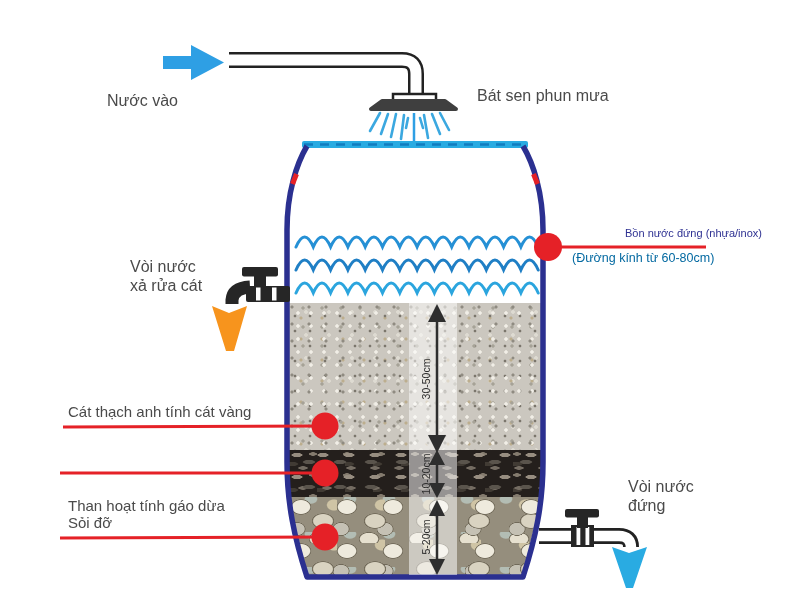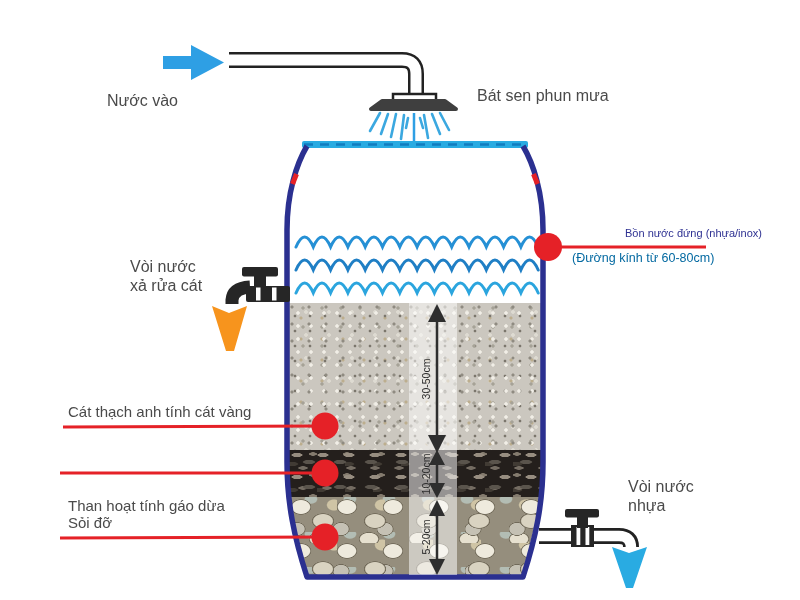--- a/index.html
+++ b/index.html
@@ -158,16 +158,16 @@
 
   <div class="lbl lbl-tank1" style="left:577px;top:227px;margin-left:48px;">Bồn nước đứng (nhựa/inox)</div>
   <div class="lbl lbl-tank2" style="left:572px;top:251px;">(Đường kính từ 60-80cm)</div>
 
   <div class="lbl lbl-layer" style="left:68px;top:403px;">Cát thạch anh tính cát vàng</div>
   <div class="lbl lbl-layer" style="left:68px;top:449px;margin-top:48px;">Than hoạt tính gáo dừa</div>
   <div class="lbl lbl-layer" style="left:68px;top:514px;text-align:right;">Sỏi đỡ</div>
 
   <div class="lbl lbl-main two-line" style="left:628px;top:477px;">
     <span>Vòi nước</span>
-    <span>nhựa</span>
+    <span>đứng</span>
   </div>
 
 </div>
 
 </body></html>

